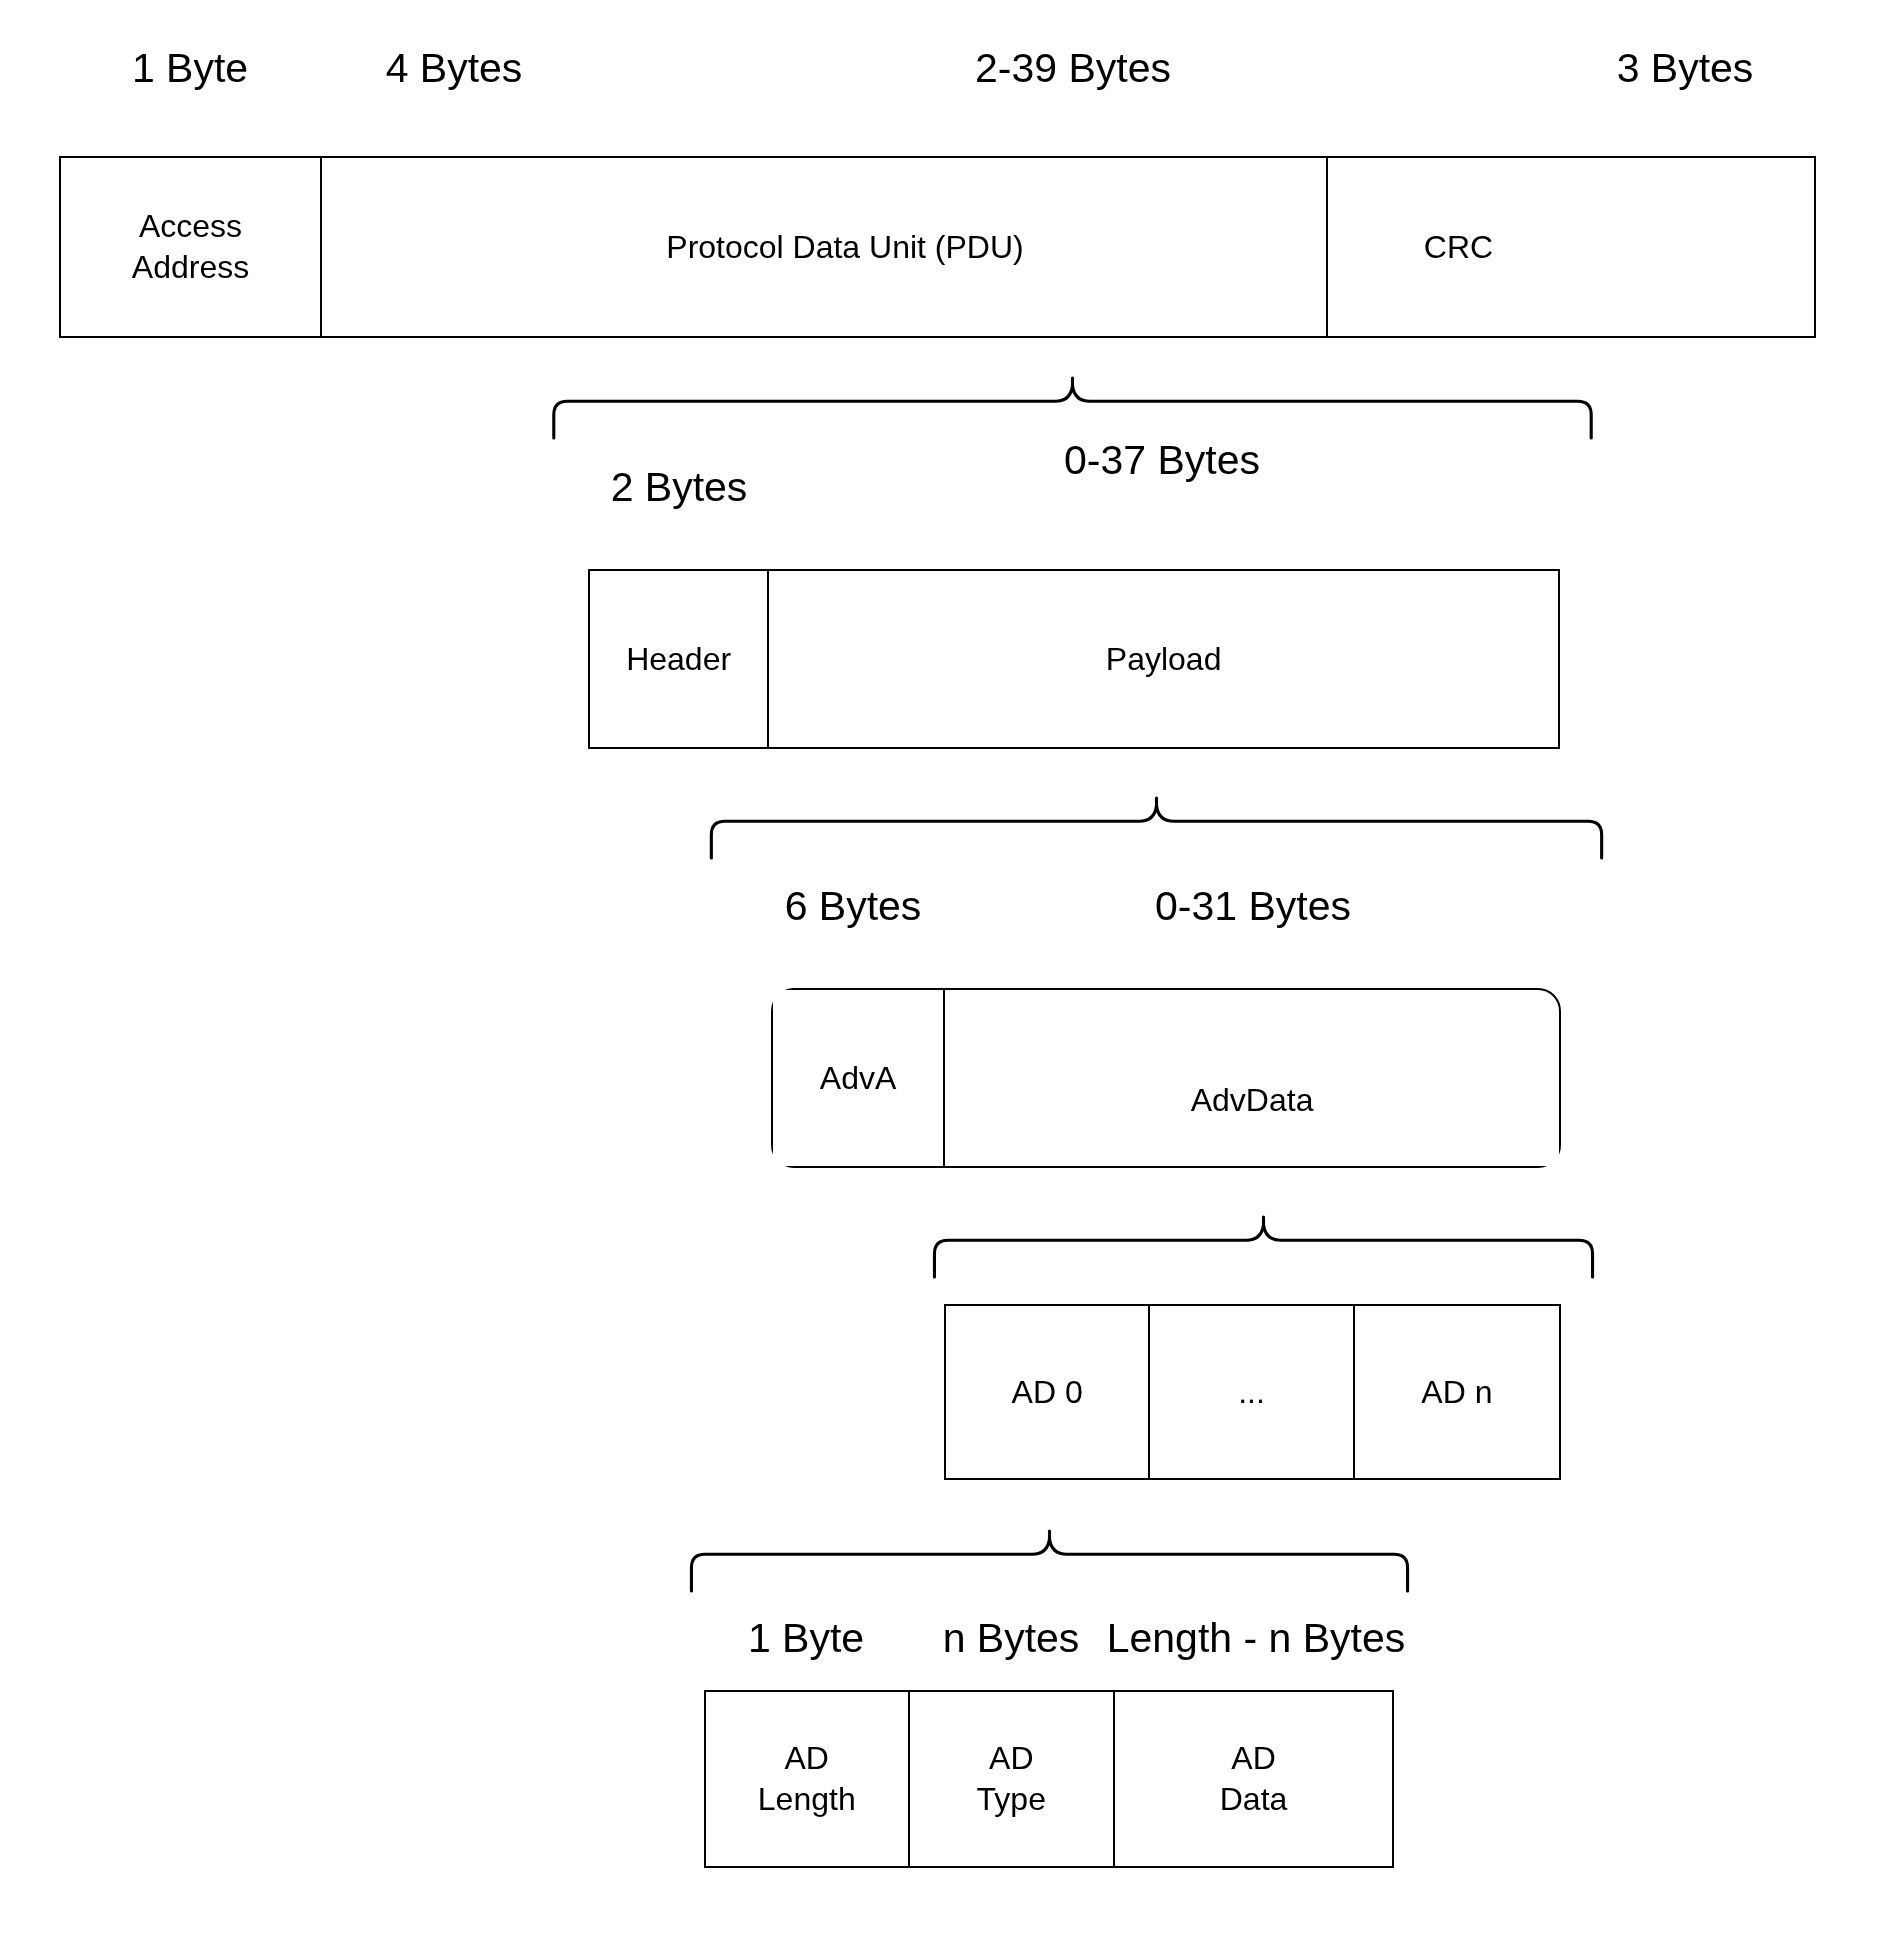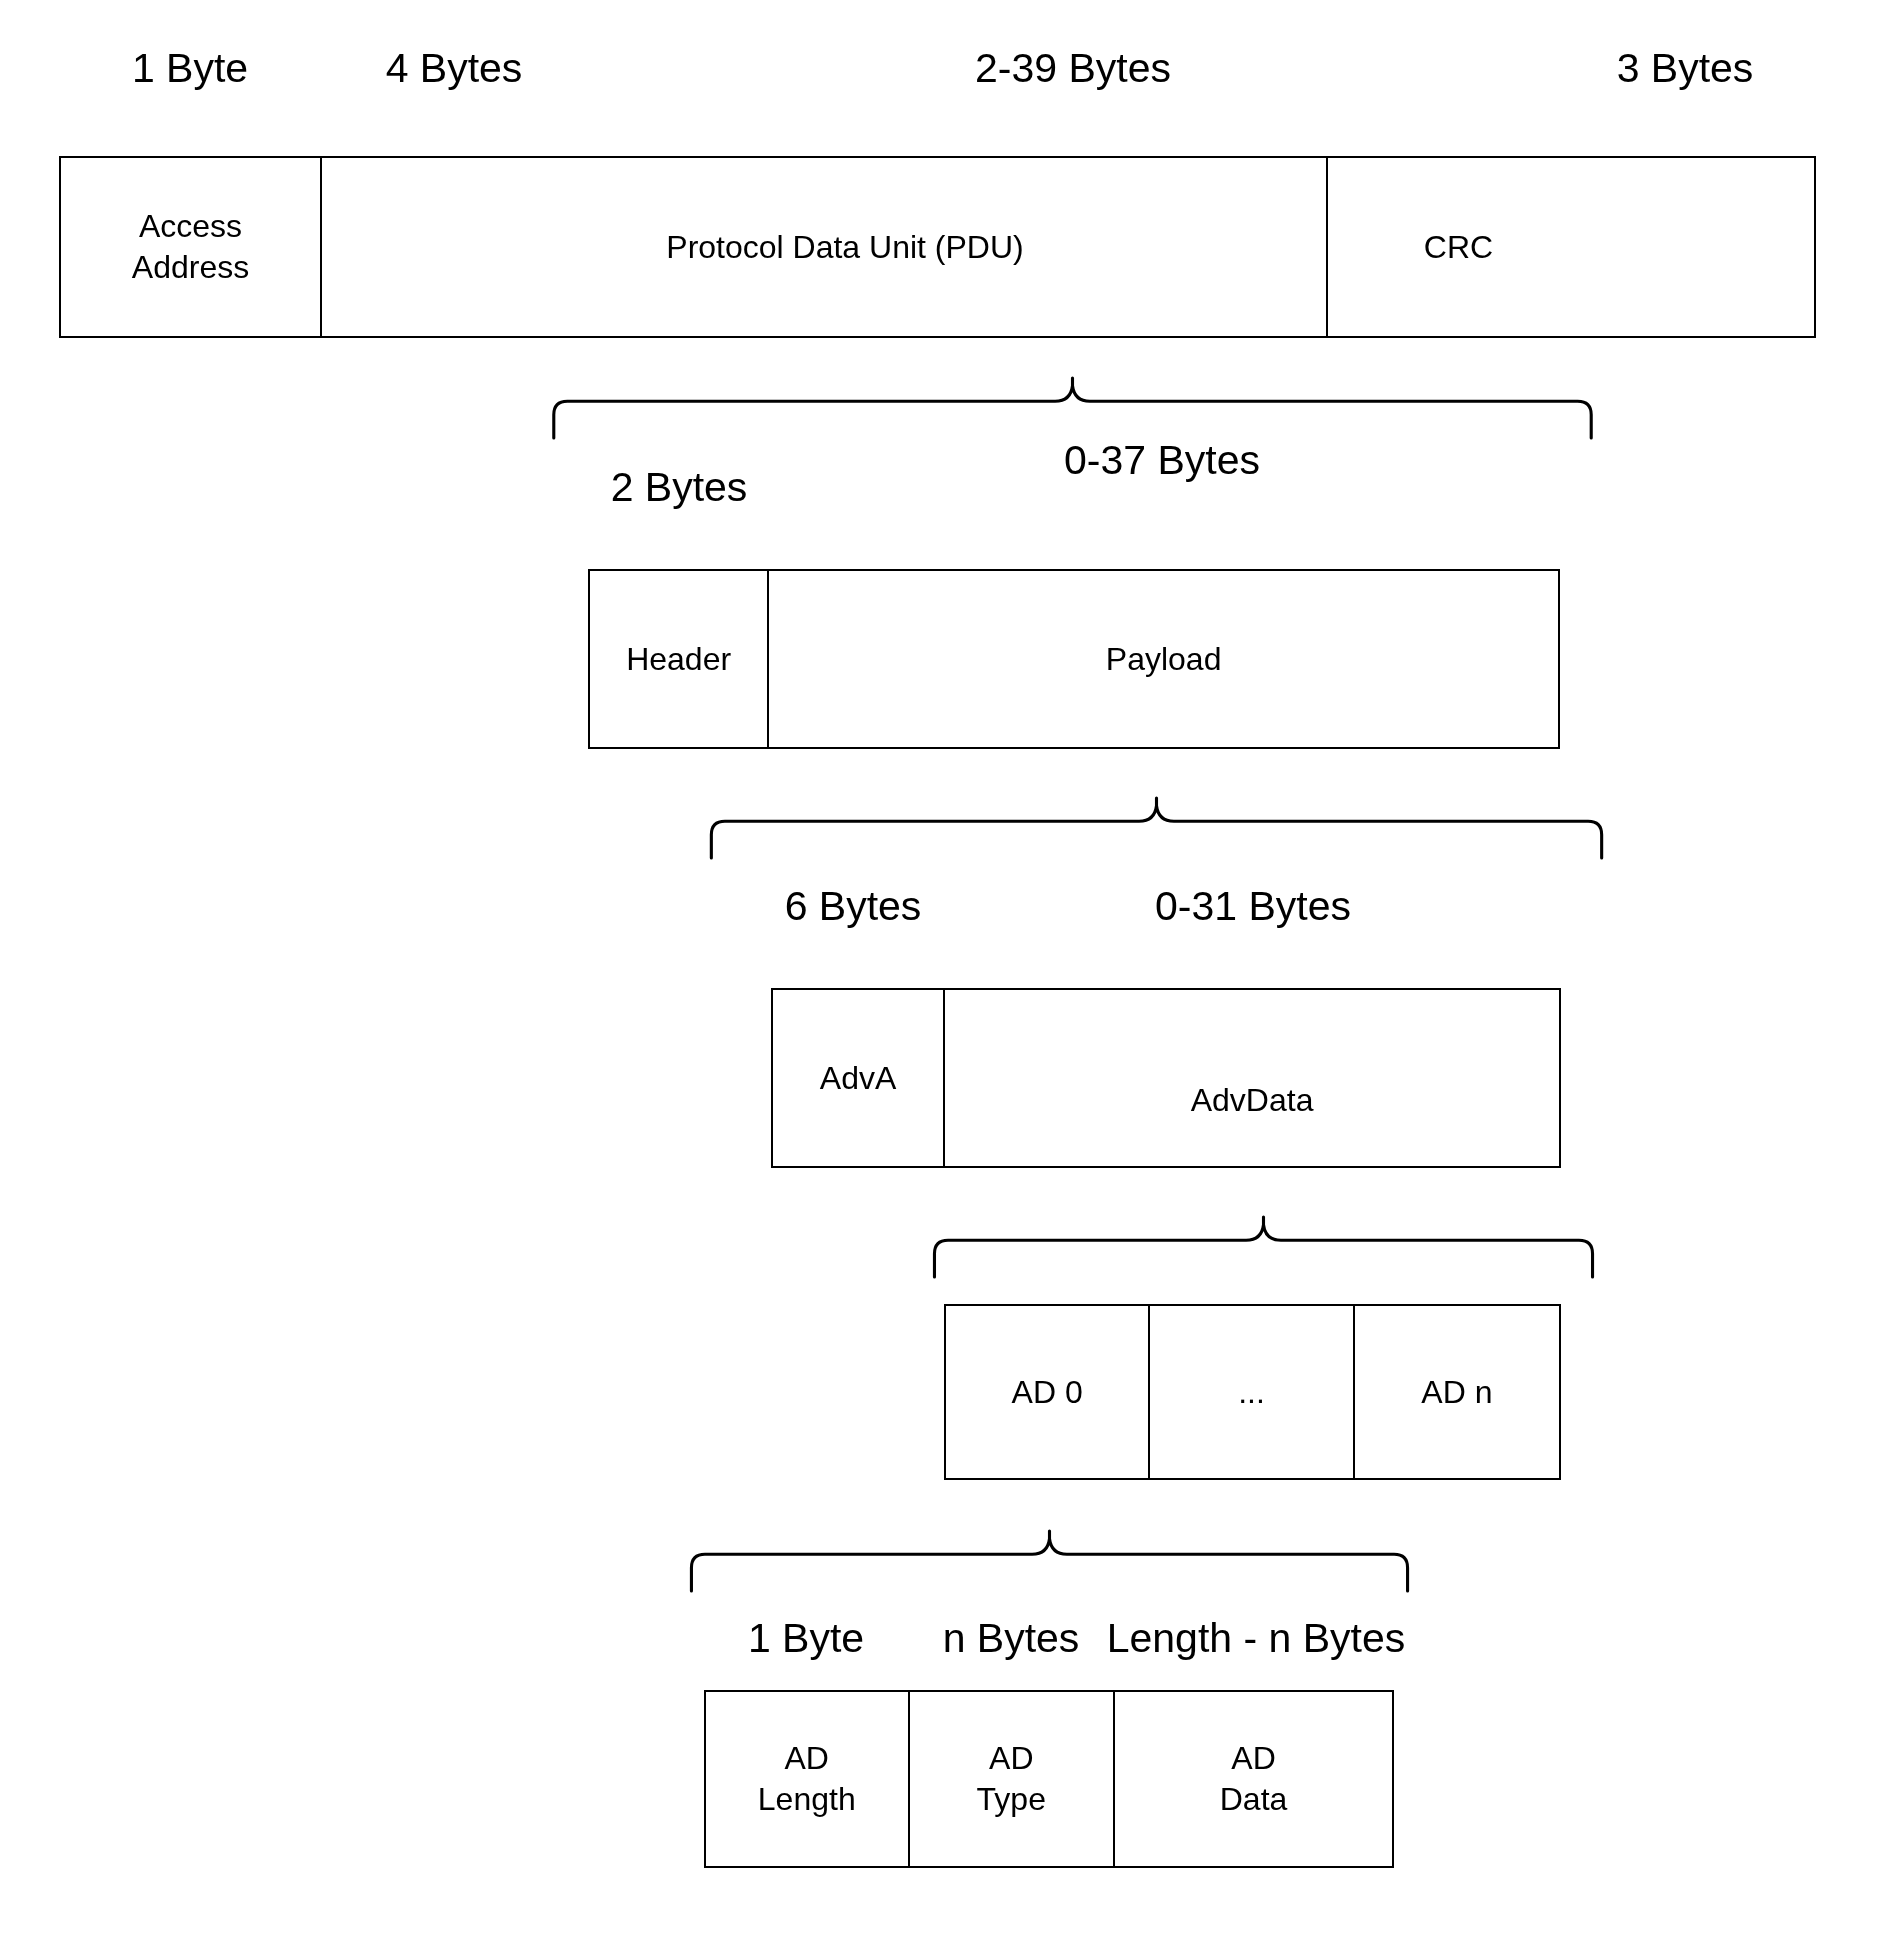--- a/index.html
+++ b/index.html
@@ -93,21 +93,21 @@
   <div class="brace" style="left:704px; top:798px;">
     <svg width="905" height="60" viewBox="0 0 928 62">
       <path d="M 4 62 L 4 38 Q 4 24 18 24 L 446 24 Q 462 24 464 8 L 464 0
                L 464 8 Q 466 24 482 24 L 910 24 Q 924 24 924 38 L 924 62" fill="none" stroke="#000000" stroke-width="3.2" stroke-linecap="round" stroke-linejoin="round"></path>
     </svg>
   </div>
 
   <div class="size-label" style="left:853px; top:887px;">6 Bytes</div>
   <div class="size-label" style="left:1253px; top:887px;">0-31 Bytes</div>
 
-  <div class="field-row" style="left:771px; top:988px; width:790px; height:180px;">
+  <div class="field-row" style="left:771px; top:988px; width:790px; height:180px;border-radius:23px;">
     <div class="field-cell" style="width:173px;">AdvA</div>
     <div class="field-cell" style="width:617px;margin-top:45px;">AdvData</div>
   </div>
 
   <div class="brace" style="left:928px; top:1217px;">
     <svg width="671" height="60" viewBox="0 0 688 62">
       <path d="M 4 62 L 4 38 Q 4 24 18 24 L 326 24 Q 342 24 344 8 L 344 0
                L 344 8 Q 346 24 362 24 L 670 24 Q 684 24 684 38 L 684 62" fill="none" stroke="#000000" stroke-width="3.2" stroke-linecap="round" stroke-linejoin="round"></path>
     </svg>
   </div>

